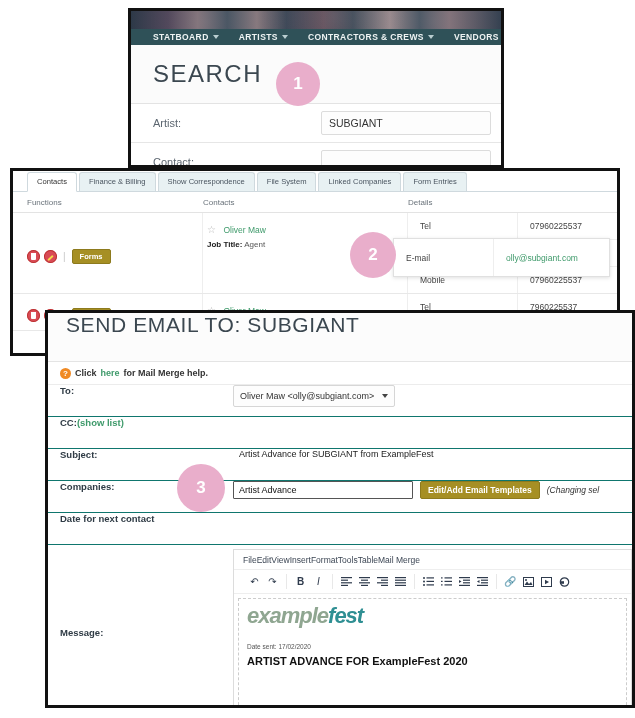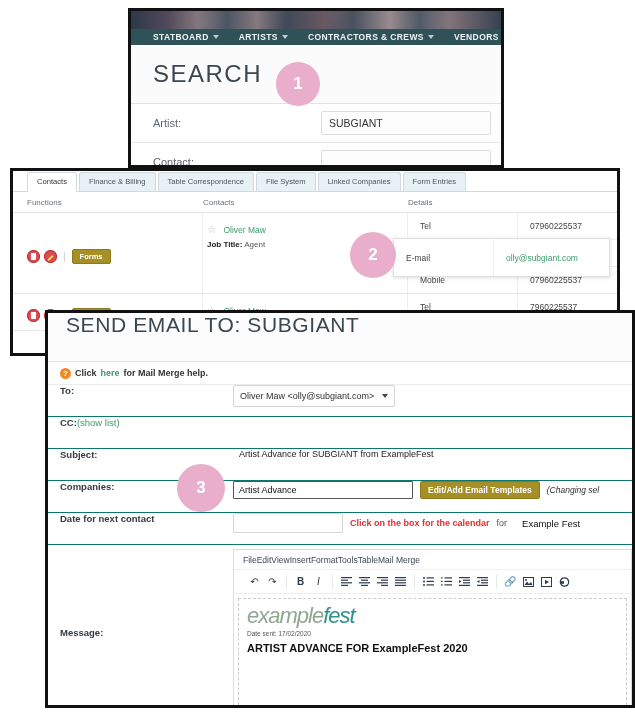--- a/index.html
+++ b/index.html
@@ -96,21 +96,21 @@
   .mail-title{font-size:21px;color:#3b4750;letter-spacing:.6px;}
   .helprow{display:flex;align-items:center;gap:4px;height:22px;padding-left:12px;
            font-size:9px;font-weight:bold;color:#333;border-bottom:1px solid #ececec;}
   .qmark{width:11px;height:11px;border-radius:50%;background:#f08a24;color:#fff;
          font-size:8px;display:flex;align-items:center;justify-content:center;
          font-weight:bold;}
   .helprow a{color:#3f9a6b;text-decoration:none;}
   .frow{display:flex;border-bottom:1px solid #0f766e;min-height:31px;align-items:flex-start;}
   .frow .flbl{width:185px;padding-left:12px;font-size:9.5px;color:#2f3b45;
               font-weight:bold;box-sizing:border-box;}
-  .frow .flbl a{color:#3f9a6b;font-weight:normal;text-decoration:none;}
+  .frow .flbl a{color:#3f9a6b;font-weight:bold;text-decoration:none;}
   .frow .fval{flex:1;display:flex;align-items:center;gap:7px;padding-right:4px;}
   .sel{border:1px solid #d6d6d6;background:#fdfdfd;height:20px;border-radius:2px;
        display:flex;align-items:center;padding:0 6px;font-size:9px;color:#333;gap:8px;
        cursor:pointer;}
   .sel .dn{border-left:3px solid transparent;border-right:3px solid transparent;
            border-top:4px solid #444;}
   .sel2{border:1px solid #555;background:#fff;height:18px;width:180px;border-radius:1px;
         display:flex;align-items:center;justify-content:space-between;padding:0 5px;
         font-size:9px;color:#111;cursor:pointer;box-sizing:border-box;}
   .plain-input{border:1px solid #d6d6d6;background:#fff;height:20px;width:110px;
@@ -133,21 +133,21 @@
            border-bottom:1px solid #eeeeee;}
   .menubar span{cursor:pointer;white-space:nowrap;}
   .toolbar{display:flex;align-items:center;padding:4px 7px;gap:0;
            border-bottom:1px solid #eeeeee;}
   .tgrp{display:flex;align-items:center;gap:3px;padding:0 6px;
         border-right:1px solid #e8e8e8;}
   .tgrp:last-child{border-right:none;}
   .tbtn{width:15px;height:15px;display:flex;align-items:center;justify-content:center;
         color:#2f3b4d;font-size:10px;cursor:pointer;}
   .body-area{flex:1;border:1px dashed #cccccc;margin:4px;padding:6px 8px;overflow:hidden;}
-  .logo{font-size:22px;font-weight:normal;letter-spacing:-1px;margin-bottom:3px;
+  .logo{font-size:22px;font-weight:bold;letter-spacing:-1px;margin-bottom:16px;
         line-height:1;}
   .logo .a{color:#8fa691;font-style:italic;}
   .logo .b{color:#2f8f93;font-style:italic;}
   .datesent{font-size:6.5px;color:#555;margin-bottom:5px;}
   .advance-ttl{font-size:11px;font-weight:bold;color:#111;}
 
   
   .badge{position:absolute;border-radius:50%;background:#e9aecb;color:#ffffff;
          display:flex;align-items:center;justify-content:center;font-size:17px;
          font-weight:bold;z-index:30;}
@@ -193,21 +193,21 @@
     <div class="fld">
       <div class="txtbox"></div>
     </div>
   </div>
 </div>
 
 <div class="panel" id="panel-contacts">
   <div class="tabs">
     <div class="tab active">Contacts</div>
     <div class="tab">Finance &amp; Billing</div>
-    <div class="tab">Table Correspondence</div>
+    <div class="tab">Show Correspondence</div>
     <div class="tab">File System</div>
     <div class="tab">Linked Companies</div>
     <div class="tab">Form Entries</div>
   </div>
 
   <div class="thead">
     <div class="th col-fn">Functions</div>
     <div class="th col-ct">Contacts</div>
     <div class="th col-dt">Details</div>
   </div>
@@ -319,26 +319,20 @@
         <span>Artist Advance</span>
         <i class="dn"></i>
       </div>
       <span class="btn-gold">Edit/Add Email Templates</span>
       <span class="ital">(Changing sel</span>
     </div>
   </div>
 
   <div class="frow">
     <div class="flbl">Date for next contact</div>
-    <div class="fval">
-      <div class="plain-input"></div>
-      <span class="redtxt">Click on the box for the calendar</span>
-      <span class="graytxt">for</span>
-      <span class="festval">Example Fest</span>
-    </div>
   </div>
 
   <div class="msgrow">
     <div class="flbl">Message:</div>
     <div class="editor">
       <div class="menubar">
         <span>File</span>
         <span>Edit</span>
         <span>View</span>
         <span>Insert</span>

